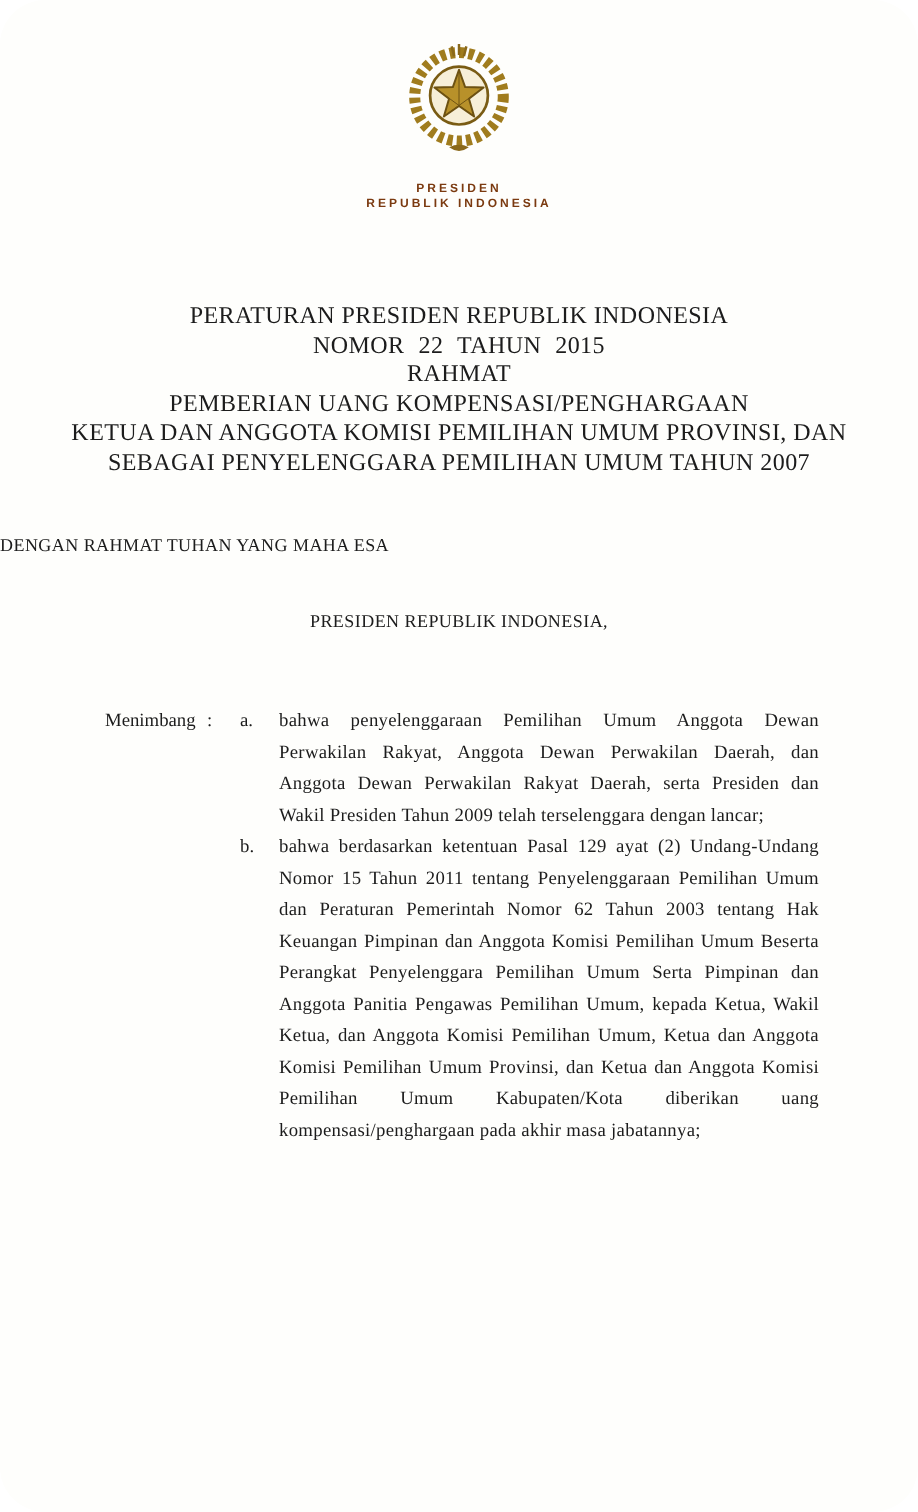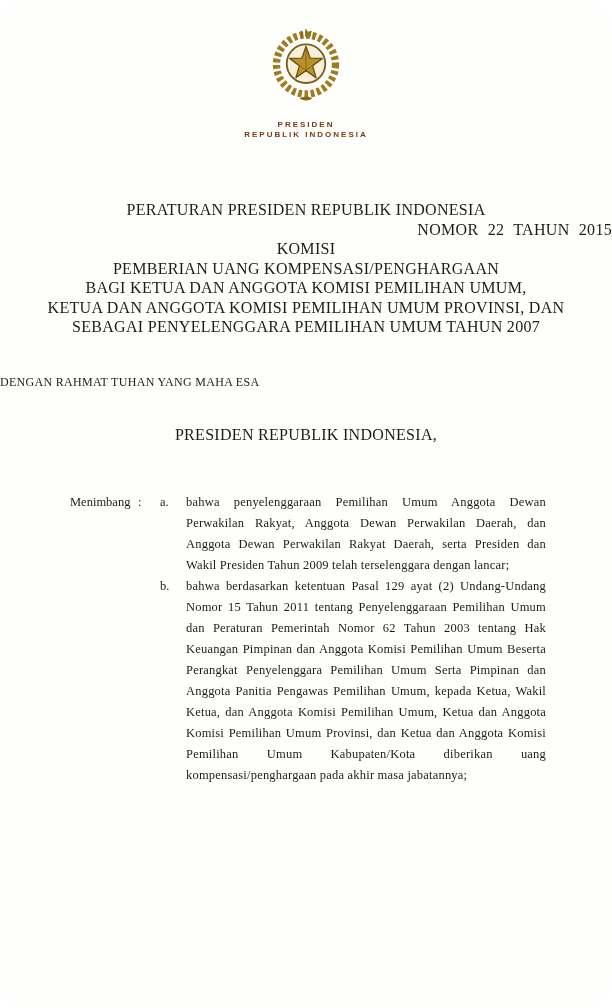--- a/index.html
+++ b/index.html
@@ -27,31 +27,31 @@
     font-weight:bold;
   }
 
   .title-block {
     margin-top:60px;
     text-align:center;
     font-size:16px;
     line-height:19.5px;
     letter-spacing:0.3px;
   }
-  .title-line.nomor { word-spacing:5px;text-align:right; }
+  .title-line.nomor { word-spacing:5px; }
 
   .rahmat {
     margin-top:38px;
     font-size:12px;
     letter-spacing:0.3px;
   }
   .presiden-line {
     margin-top:36px;
     text-align:center;
-    font-size:16px;
+    font-size:12px;
     letter-spacing:0.3px;
   }
 
   .considering {
     margin:48px 66px 12px 70px;
     font-size:12.5px;
     line-height:21px;
   }
   .cons-row { display:flex; align-items:flex-start; }
   .cons-label { width:68px; flex:0 0 68px; }
@@ -89,23 +89,22 @@
   </div>
 
   <div class="letterhead">
     <div>PRESIDEN</div>
     <div>REPUBLIK INDONESIA</div>
   </div>
 
   <div class="title-block">
     <div class="title-line">PERATURAN PRESIDEN REPUBLIK INDONESIA</div>
     <div class="title-line nomor">NOMOR 22 TAHUN 2015</div>
-    <div class="title-line">KOMISI</div>
+    <div class="title-line">RAHMAT</div>
     <div class="title-line">PEMBERIAN UANG KOMPENSASI/PENGHARGAAN</div>
-    <div class="title-line">BAGI KETUA DAN ANGGOTA KOMISI PEMILIHAN UMUM,</div>
     <div class="title-line">KETUA DAN ANGGOTA KOMISI PEMILIHAN UMUM PROVINSI, DAN</div>
     <div class="title-line">SEBAGAI PENYELENGGARA PEMILIHAN UMUM TAHUN 2007</div>
   </div>
 
   <div class="rahmat">DENGAN RAHMAT TUHAN YANG MAHA ESA</div>
 
   <div class="presiden-line">PRESIDEN REPUBLIK INDONESIA,</div>
 
   <div class="considering">
     <div class="cons-row">

